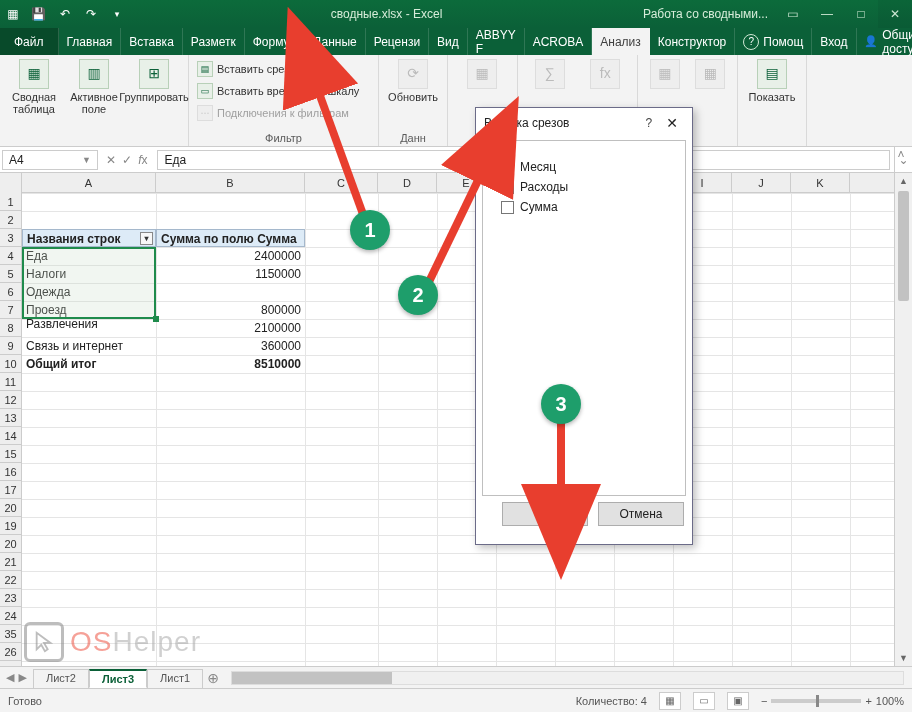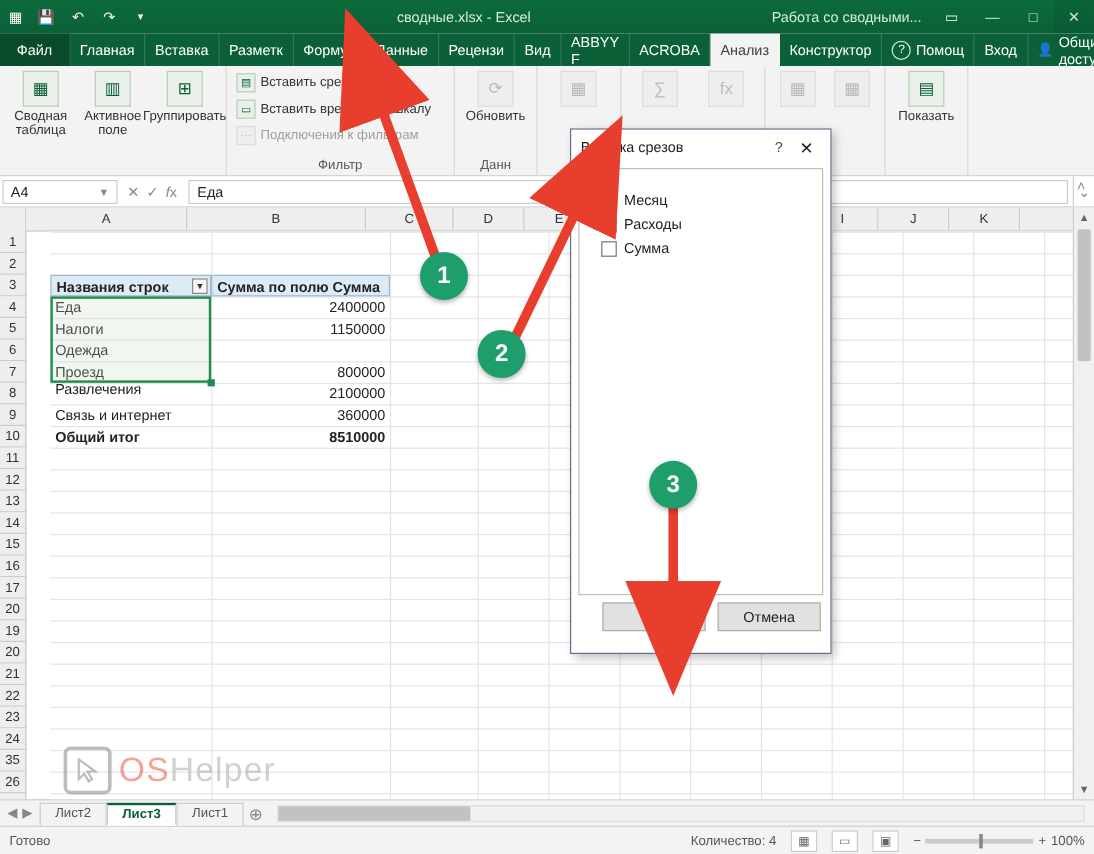--- a/index.html
+++ b/index.html
@@ -44,21 +44,21 @@
   .fxinput { flex:1; border:1px solid #ccc; margin:2px 4px; padding:2px 6px; font-size:12px;}
   .collapse { width:18px; text-align:center; color:#888; border-left:1px solid #ccc; height:100%; display:flex; align-items:center; justify-content:center;}
 
   
   .gridwrap { position: relative; height: 493px; display:flex; }
   .leftgutter { width: 22px; background:#eee; border-right:1px solid #ccc; }
   .colheads { height:20px; background:#eee; border-bottom:1px solid #ccc; display:flex; position:absolute; left:22px; top:0; right:18px;}
   .colheads div { border-right:1px solid #ccc; text-align:center; font-size:11px; color:#333; line-height:20px;}
   .rowheads { position:absolute; left:0; top:20px; width:22px; }
   .rowheads div { height:18px; border-bottom:1px solid #ccc; border-right:1px solid #ccc; background:#eee; text-align:center; font-size:11px; line-height:18px; color:#333;}
-  .cells { position:absolute; left:22px; top:20px; right:18px; bottom:0; background:#fff;margin-left:20px;}
+  .cells { position:absolute; left:22px; top:20px; right:18px; bottom:0; background:#fff;}
   .gridline-h { position:absolute; left:0; right:0; border-bottom:1px solid #e5e5e5;}
   .gridline-v { position:absolute; top:0; bottom:0; border-right:1px solid #e5e5e5;}
   .cell { position:absolute; padding:1px 4px 0 4px; font-size:12px; height:18px; line-height:16px; overflow:hidden; white-space:nowrap;}
   .bold { font-weight:600; }
   .right { text-align:right; }
   .pivot-head { background:#ddebf7; border:1px solid #a5b8cc; }
   .pivot-dd { position:absolute; right:2px; top:2px; width:13px; height:13px; border:1px solid #888; background:#f7f7f7; display:flex; align-items:center; justify-content:center; font-size:8px; color:#333;}
   .sel-range { position:absolute; border:2px solid #1f8b4c; background:rgba(200,220,200,.25); pointer-events:none;}
   .sel-handle { position:absolute; width:6px; height:6px; background:#1f8b4c;}
   .vscroll { width:18px; background:#f0f0f0; border-left:1px solid #ccc; position:absolute; right:0; top:0; bottom:0;}
@@ -93,21 +93,21 @@
   .chk { width:13px; height:13px; border:1px solid #767676; background:#fff;}
   .dlg-btns { display:flex; gap:10px; justify-content:flex-end; padding:0 8px 8px;}
   .dbtn { width:86px; height:24px; border:1px solid #adadad; background:#e1e1e1; font-size:12px; display:flex; align-items:center; justify-content:center;}
   .dbtn.dis { color:#a0a0a0; }
 
   
   .badge { position:absolute; width:40px; height:40px; border-radius:50%; background:#1e9e6b; color:#fff; display:flex; align-items:center; justify-content:center; font-size:20px; font-weight:600; box-shadow:0 2px 4px rgba(0,0,0,.3);}
   svg.annot { position:absolute; left:0; top:0; pointer-events:none; }
 
   
-  .watermark { position:absolute; left:24px; bottom:50px; display:flex; align-items:center; gap:6px; opacity:.55;margin-left:29px;}
+  .watermark { position:absolute; left:24px; bottom:50px; display:flex; align-items:center; gap:6px; opacity:.55;}
   .watermark .cur { width:40px; height:40px; border:3px solid #888; border-radius:6px; display:flex; align-items:center; justify-content:center;}
   .watermark .cur svg { width:22px; height:22px; }
   .watermark .txt { font-size:28px; font-weight:300; letter-spacing:1px;}
   .watermark .os { color:#e54; }
   .watermark .hp { color:#aaa; }
 </style>
 </head>
 <body>
 
 <div class="titlebar">

